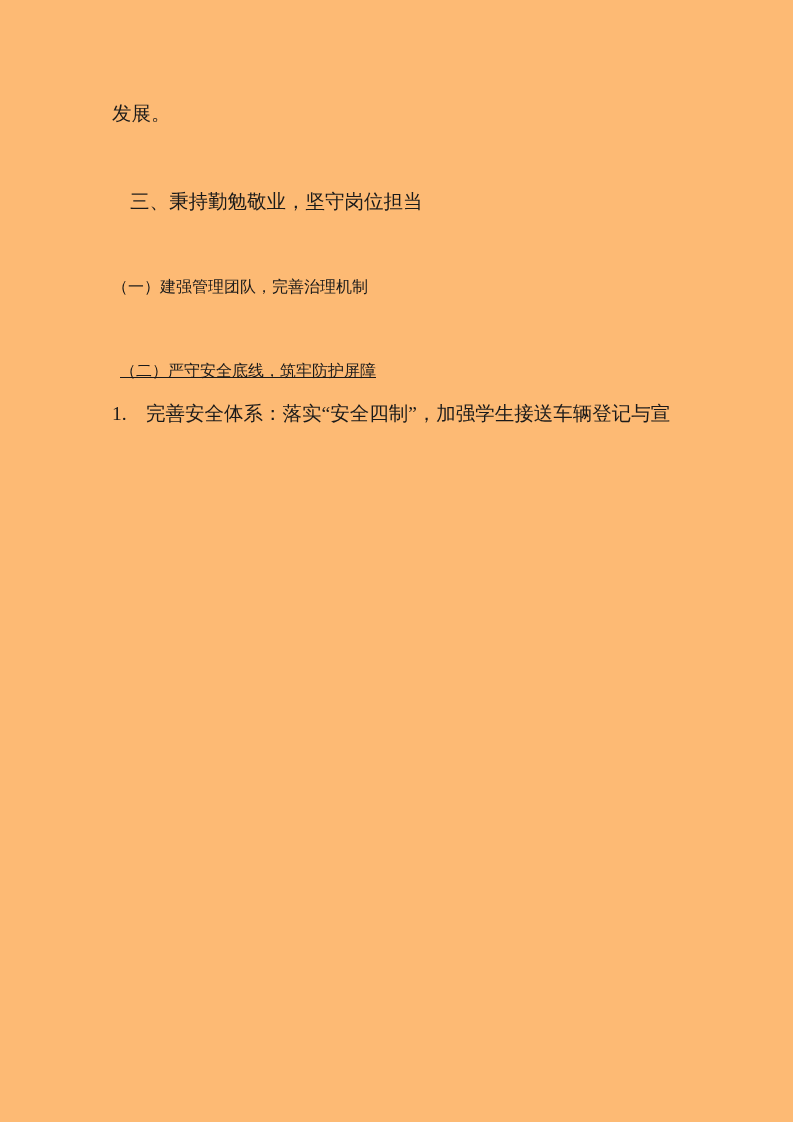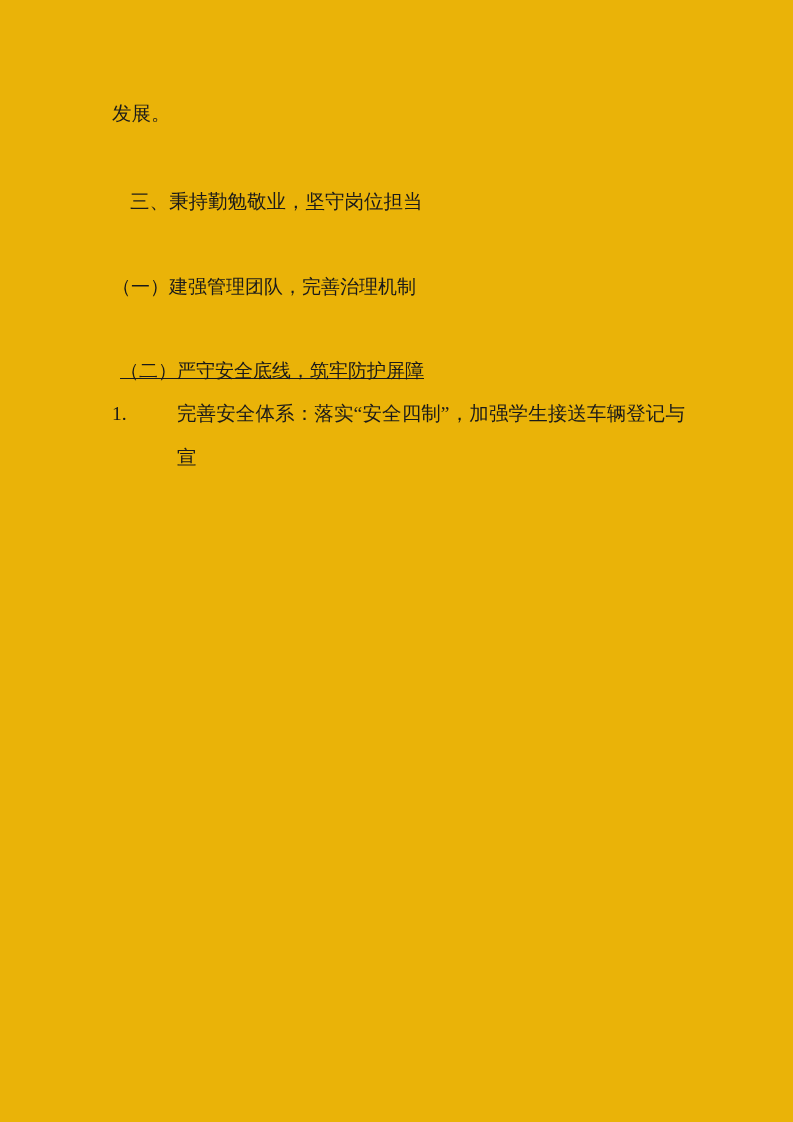--- a/index.html
+++ b/index.html
@@ -13,21 +13,21 @@
     font-family: "Liberation Serif", "DejaVu Serif", serif;
     color: #1a1a1a;
     overflow: hidden;
   }
   .page {
     position: relative;
     width: 793px;
     height: 1122px;
     box-sizing: border-box;
     padding: 92px 108px 60px 112px;
-    background: #eab308;
+    background: #fdba74;
   }
   .doc-body {
     font-size: 19.5px;
     line-height: 44px;
     text-align: justify;
     text-justify: inter-ideograph;
   }
   p {
     margin: 0;
   }
@@ -47,37 +47,36 @@
   .indent-2 {
     padding-left: 8px;
     text-decoration: underline;
   }
   .heading {
     font-size: 19.5px;
     line-height: 44px;
     margin-left: 8px;
   }
   .subheading {
-    font-size: 19px;
+    font-size: 16px;
     line-height: 42px;
   }
   .list-item {
     display: flex;
     font-size: 19.5px;
     line-height: 44px;
   }
   .list-num {
     width: 34px;
     flex: 0 0 34px;
   }
   .list-text {
     flex: 1 1 auto;
     text-align: justify;
     text-justify: inter-ideograph;
-    margin-left: 31px;
   }
 </style>
 </head>
 <body>
 
 <div class="page">
   <div class="doc-body">
 
     <p class="para">发展。</p>
 

